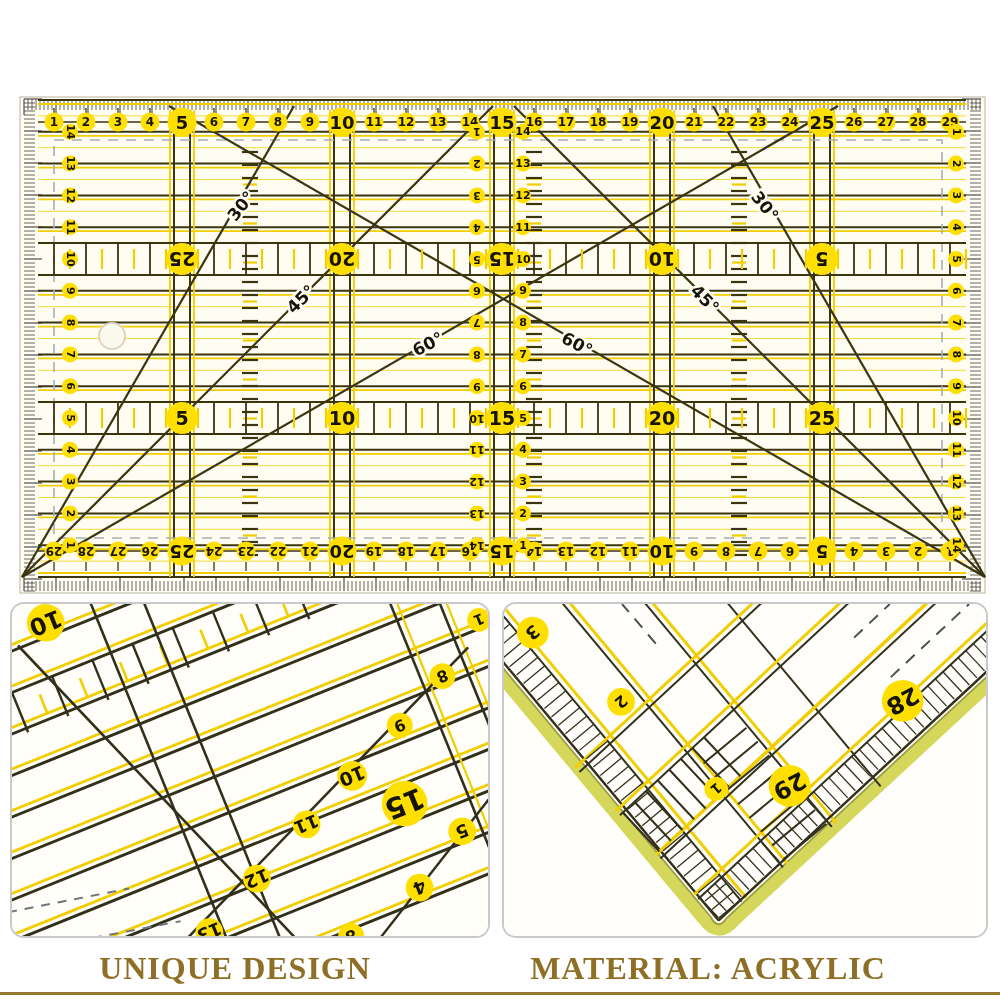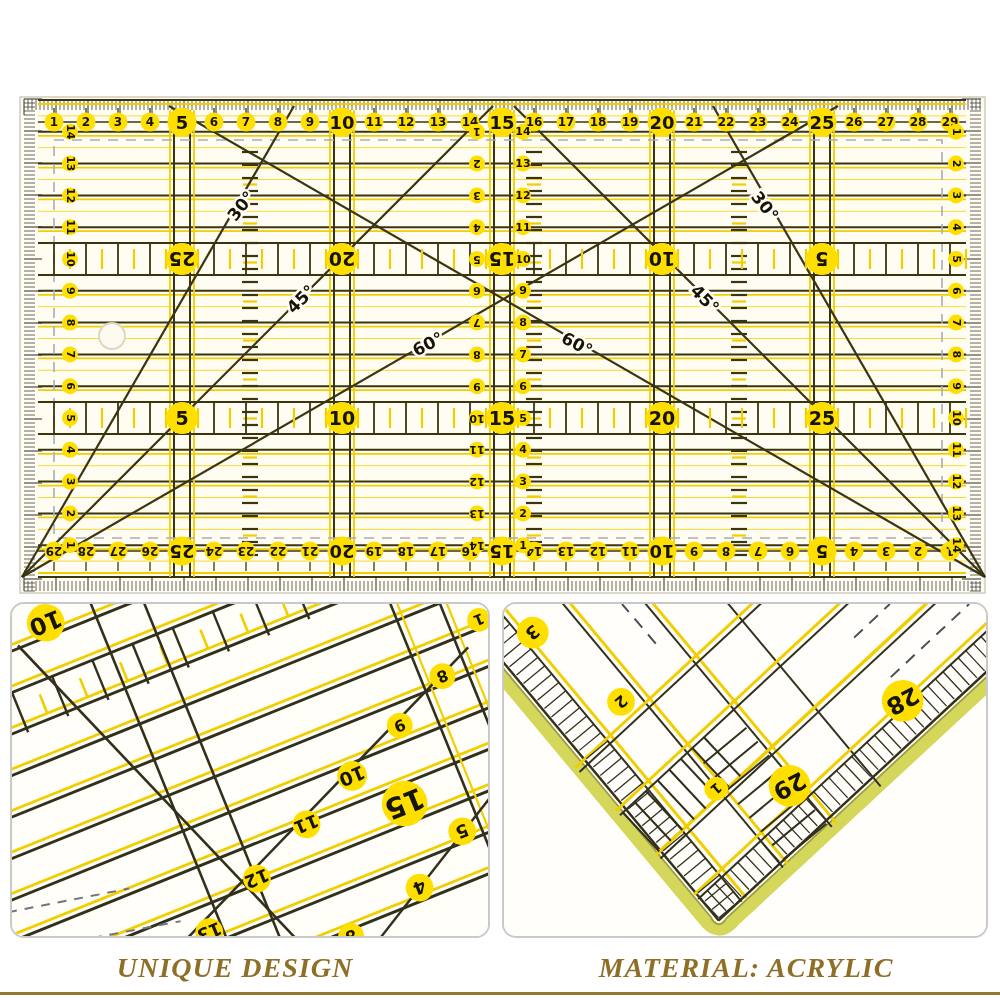--- a/index.html
+++ b/index.html
@@ -5,24 +5,24 @@
   html,body{margin:0;padding:0;background:#ffffff;}
   .stage{position:relative;width:1000px;height:1000px;background:#ffffff;overflow:hidden;
          font-family:"DejaVu Sans",sans-serif;}
   #ruler-svg{position:absolute;left:0;top:0;}
   .panel{position:absolute;top:602px;height:336px;border:2px solid #c9c9c9;border-radius:14px;
          overflow:hidden;background:#ffffff;box-sizing:border-box;}
   #panelL{left:10px;width:480px;}
   #panelR{left:502px;width:486px;}
   .panel svg{display:block;width:100%;height:100%;}
   .caption{position:absolute;top:948px;height:40px;line-height:40px;
-           font-family:"Liberation Serif",serif;font-style:italic;font-weight:bold;
-           font-size:28px;text-align:center;letter-spacing:1px;}
+           font-family:"Liberation Serif",serif;font-weight:bold;
+           font-size:32px;text-align:center;letter-spacing:1px;}
   #capL{left:10px;width:450px;}
-  #capR{left:496px;width:500px;}
+  #capR{left:458px;width:500px;}
   .rule{position:absolute;left:0;top:992px;width:1000px;height:3px;}
 </style>
 </head>
 <body>
 
 <div class="stage">
   <svg id="ruler-svg" width="1000" height="1000" viewBox="0 0 1000 1000">
       <rect x="20" y="97" width="965" height="496" fill="#FFFDF2" stroke="#b8b4a0" stroke-width="1"></rect>
       <line x1="24" y1="99" x2="24" y2="115" stroke="#3c3c3c" stroke-width="1.1"></line>
       <line x1="24" y1="577" x2="24" y2="591" stroke="#3c3c3c" stroke-width="1.1"></line>

